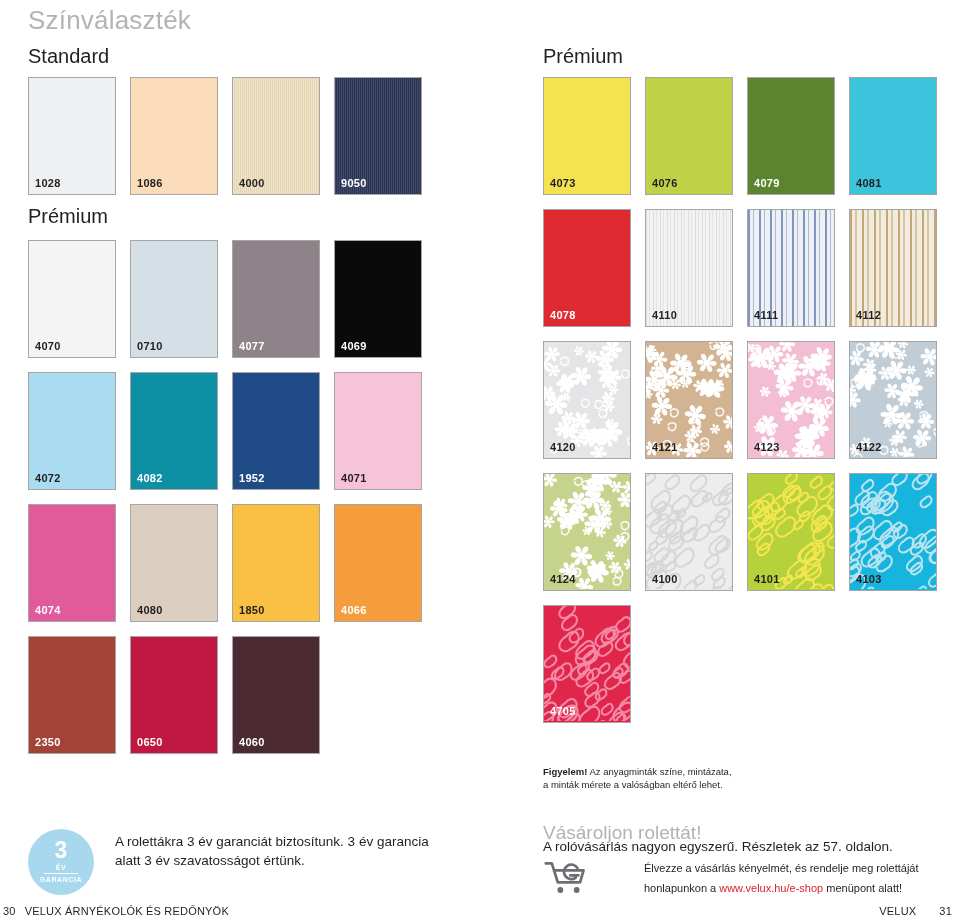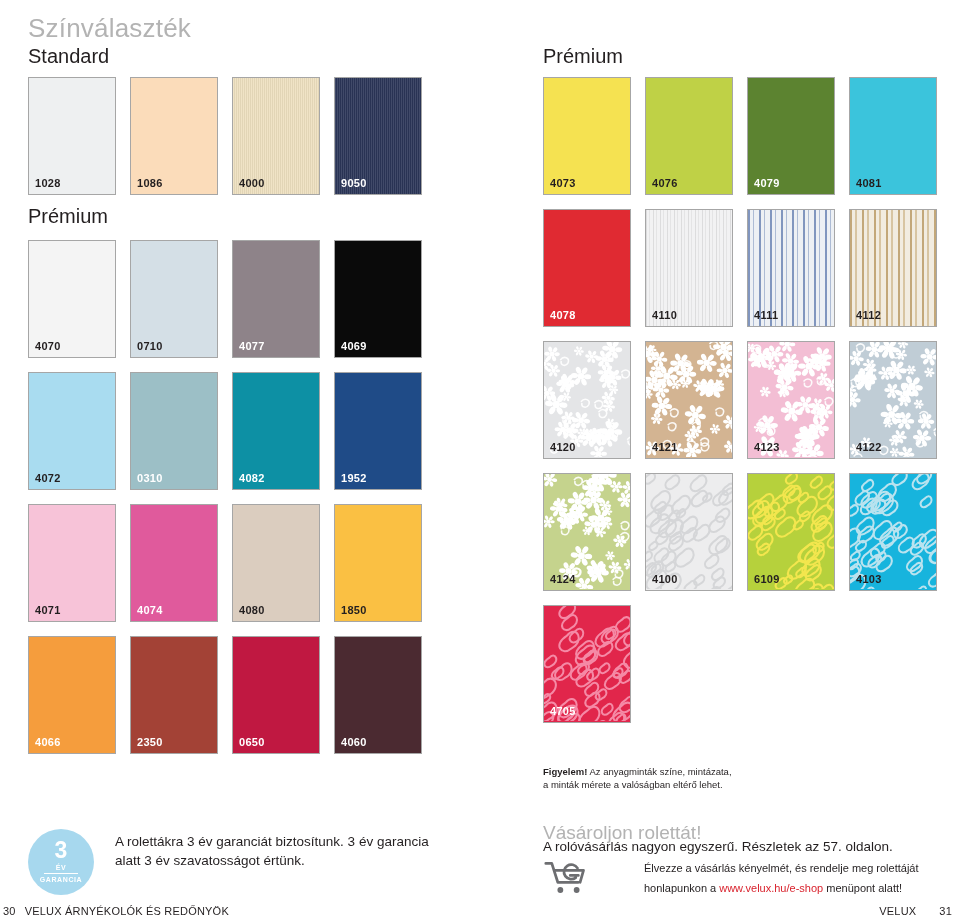--- a/index.html
+++ b/index.html
@@ -8,21 +8,21 @@
     background:#ffffff;
     font-family:"Liberation Sans", sans-serif;
     color:#231f20;
     position:relative;
     overflow:hidden;
   }
   .page{position:relative;width:960px;height:924px;}
 
   
   .main-title{
-    position:absolute;left:28px;top:13px;
+    position:absolute;left:28px;top:5px;
     font-size:26px;color:#b3b3b3;font-weight:400;letter-spacing:.2px;
   }
   .section-head{
     position:absolute;font-size:20px;color:#231f20;font-weight:400;
   }
   #head-standard{left:28px;top:45px;}
   #head-premium-left{left:28px;top:205px;}
   #head-premium-right{left:543px;top:45px;}
 
   
@@ -136,24 +136,20 @@
         <div class="sw-fill" style="background: rgb(142, 131, 137);"></div>
         <span class="sw-label" style="color: rgb(255, 255, 255);">4077</span>
       </div>
       <div class="swatch">
         <div class="sw-fill" style="background: rgb(10, 10, 10);"></div>
         <span class="sw-label" style="color: rgb(255, 255, 255);">4069</span>
       </div>
       <div class="swatch">
         <div class="sw-fill" style="background: rgb(169, 220, 240);"></div>
         <span class="sw-label" style="color: rgb(35, 31, 32);">4072</span>
-      </div>
-      <div class="swatch">
-        <div class="sw-fill" style="background: rgb(156, 191, 198);"></div>
-        <span class="sw-label" style="color: rgb(255, 255, 255);">0310</span>
       </div>
       <div class="swatch">
         <div class="sw-fill" style="background: rgb(13, 144, 164);"></div>
         <span class="sw-label" style="color: rgb(255, 255, 255);">4082</span>
       </div>
       <div class="swatch">
         <div class="sw-fill" style="background: rgb(31, 75, 135);"></div>
         <span class="sw-label" style="color: rgb(255, 255, 255);">1952</span>
       </div>
       <div class="swatch">
@@ -1587,21 +1583,21 @@
           <path d="M57.1 40.3 c4.9 -5.9 9.8 2.9 2.0 6.8 c-4.4 3.9 -9.8 -2.0 -2.0 -6.8 z" fill="none" stroke="#f3e64e" stroke-width="2.1"></path>
           <path d="M40.8 14.1 c5.6 -6.8 11.3 3.4 2.3 7.9 c-5.1 4.5 -11.3 -2.3 -2.3 -7.9 z" fill="none" stroke="#f3e64e" stroke-width="2.1"></path>
           <path d="M77.9 116.4 c7.6 -9.1 15.1 4.5 3.0 10.6 c-6.8 6.0 -15.1 -3.0 -3.0 -10.6 z" fill="none" stroke="#f3e64e" stroke-width="2.1"></path>
           <path d="M22.9 32.0 c7.1 -8.5 14.2 4.3 2.8 10.0 c-6.4 5.7 -14.2 -2.8 -2.8 -10.0 z" fill="none" stroke="#f3e64e" stroke-width="2.1"></path>
           <path d="M6.0 55.8 c6.8 -8.2 13.7 4.1 2.7 9.6 c-6.2 5.5 -13.7 -2.7 -2.7 -9.6 z" fill="none" stroke="#f3e64e" stroke-width="2.1"></path>
           <path d="M65.5 116.5 c9.2 -11.1 18.4 5.5 3.7 12.9 c-8.3 7.4 -18.4 -3.7 -3.7 -12.9 z" fill="none" stroke="#f3e64e" stroke-width="2.1"></path>
           <path d="M55.8 21.1 c4.7 -5.7 9.5 2.8 1.9 6.6 c-4.3 3.8 -9.5 -1.9 -1.9 -6.6 z" fill="none" stroke="#f3e64e" stroke-width="2.1"></path>
           <path d="M15.3 64.4 c7.9 -9.5 15.8 4.8 3.2 11.1 c-7.1 6.3 -15.8 -3.2 -3.2 -11.1 z" fill="none" stroke="#f3e64e" stroke-width="2.1"></path>
           <path d="M74.2 53.2 c9.3 -11.1 18.5 5.6 3.7 13.0 c-8.3 7.4 -18.5 -3.7 -3.7 -13.0 z" fill="none" stroke="#f3e64e" stroke-width="2.1"></path>
         </svg>
-        <span class="sw-label" style="color: rgb(35, 31, 32);">6109</span>
+        <span class="sw-label" style="color: rgb(35, 31, 32);">4101</span>
       </div>
       <div class="swatch">
         <div class="sw-fill" style="background: rgb(23, 180, 221);"></div>
         <svg class="sw-tex" viewBox="0 0 88 118" preserveAspectRatio="none" xmlns="http://www.w3.org/2000/svg">
           <path d="M11.1 20.3 c6.7 -8.1 13.4 4.0 2.7 9.4 c-6.1 5.4 -13.4 -2.7 -2.7 -9.4 z" fill="none" stroke="#b9e3ef" stroke-width="2.1"></path>
           <path d="M29.5 21.9 c9.3 -11.2 18.6 5.6 3.7 13.0 c-8.4 7.4 -18.6 -3.7 -3.7 -13.0 z" fill="none" stroke="#b9e3ef" stroke-width="2.1"></path>
           <path d="M-0.9 97.9 c8.4 -10.0 16.7 5.0 3.3 11.7 c-7.5 6.7 -16.7 -3.3 -3.3 -11.7 z" fill="none" stroke="#b9e3ef" stroke-width="2.1"></path>
           <path d="M50.2 54.9 c6.4 -7.7 12.8 3.8 2.6 9.0 c-5.8 5.1 -12.8 -2.6 -2.6 -9.0 z" fill="none" stroke="#b9e3ef" stroke-width="2.1"></path>
           <path d="M37.3 65.9 c5.9 -7.1 11.9 3.6 2.4 8.3 c-5.4 4.8 -11.9 -2.4 -2.4 -8.3 z" fill="none" stroke="#b9e3ef" stroke-width="2.1"></path>
           <path d="M-1.4 59.6 c9.5 -11.4 18.9 5.7 3.8 13.3 c-8.5 7.6 -18.9 -3.8 -3.8 -13.3 z" fill="none" stroke="#b9e3ef" stroke-width="2.1"></path>

